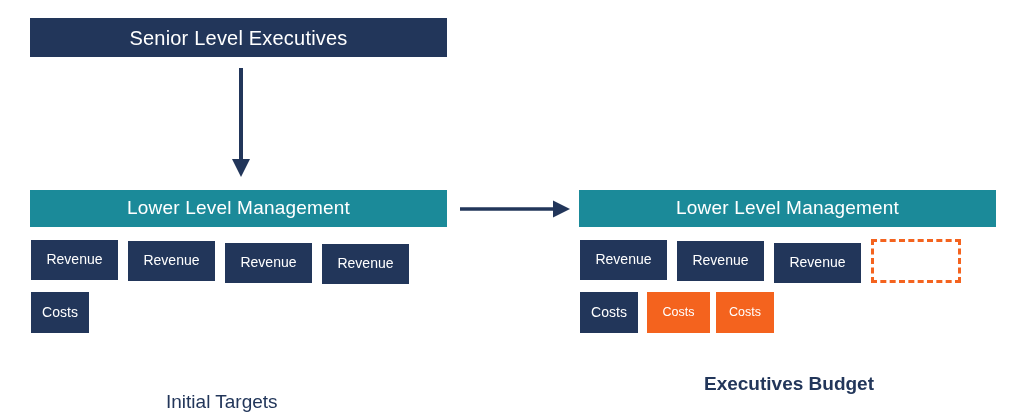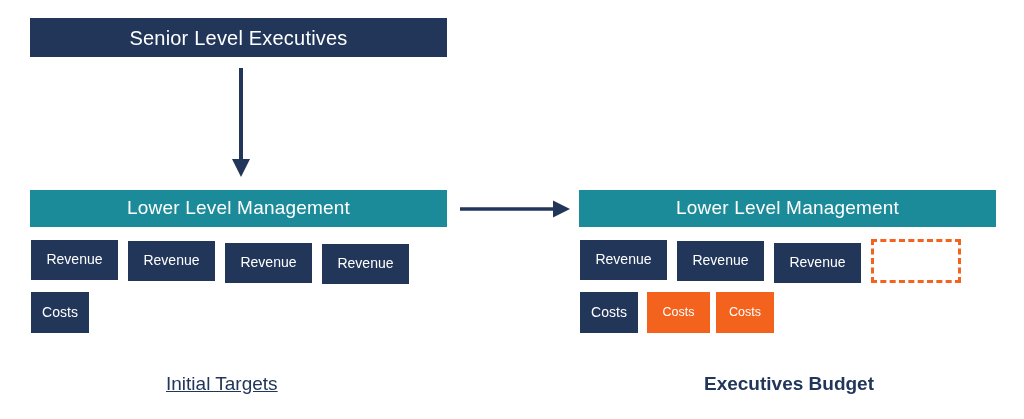--- a/index.html
+++ b/index.html
@@ -100,21 +100,21 @@
       <span>Revenue</span>
     </div>
     <div class="box chip-navy" style="left:322px; top:244px; width:87px; height:40px;">
       <span>Revenue</span>
     </div>
 
     <div class="box chip-navy" style="left:31px; top:292px; width:58px; height:41px;">
       <span>Costs</span>
     </div>
 
-    <div class="caption" style="left:166px; top:373px;text-decoration:underline;">Initial Targets</div>
+    <div class="caption" style="left:166px; top:391px;">Initial Targets</div>
   </div>
 
   <div>
 
     <div class="box bar-teal" style="left:579px; top:190px; width:417px; height:37px;">
       <span>Lower Level Management</span>
     </div>
 
     <div class="box chip-navy" style="left:580px; top:240px; width:87px; height:40px;">
       <span>Revenue</span>

